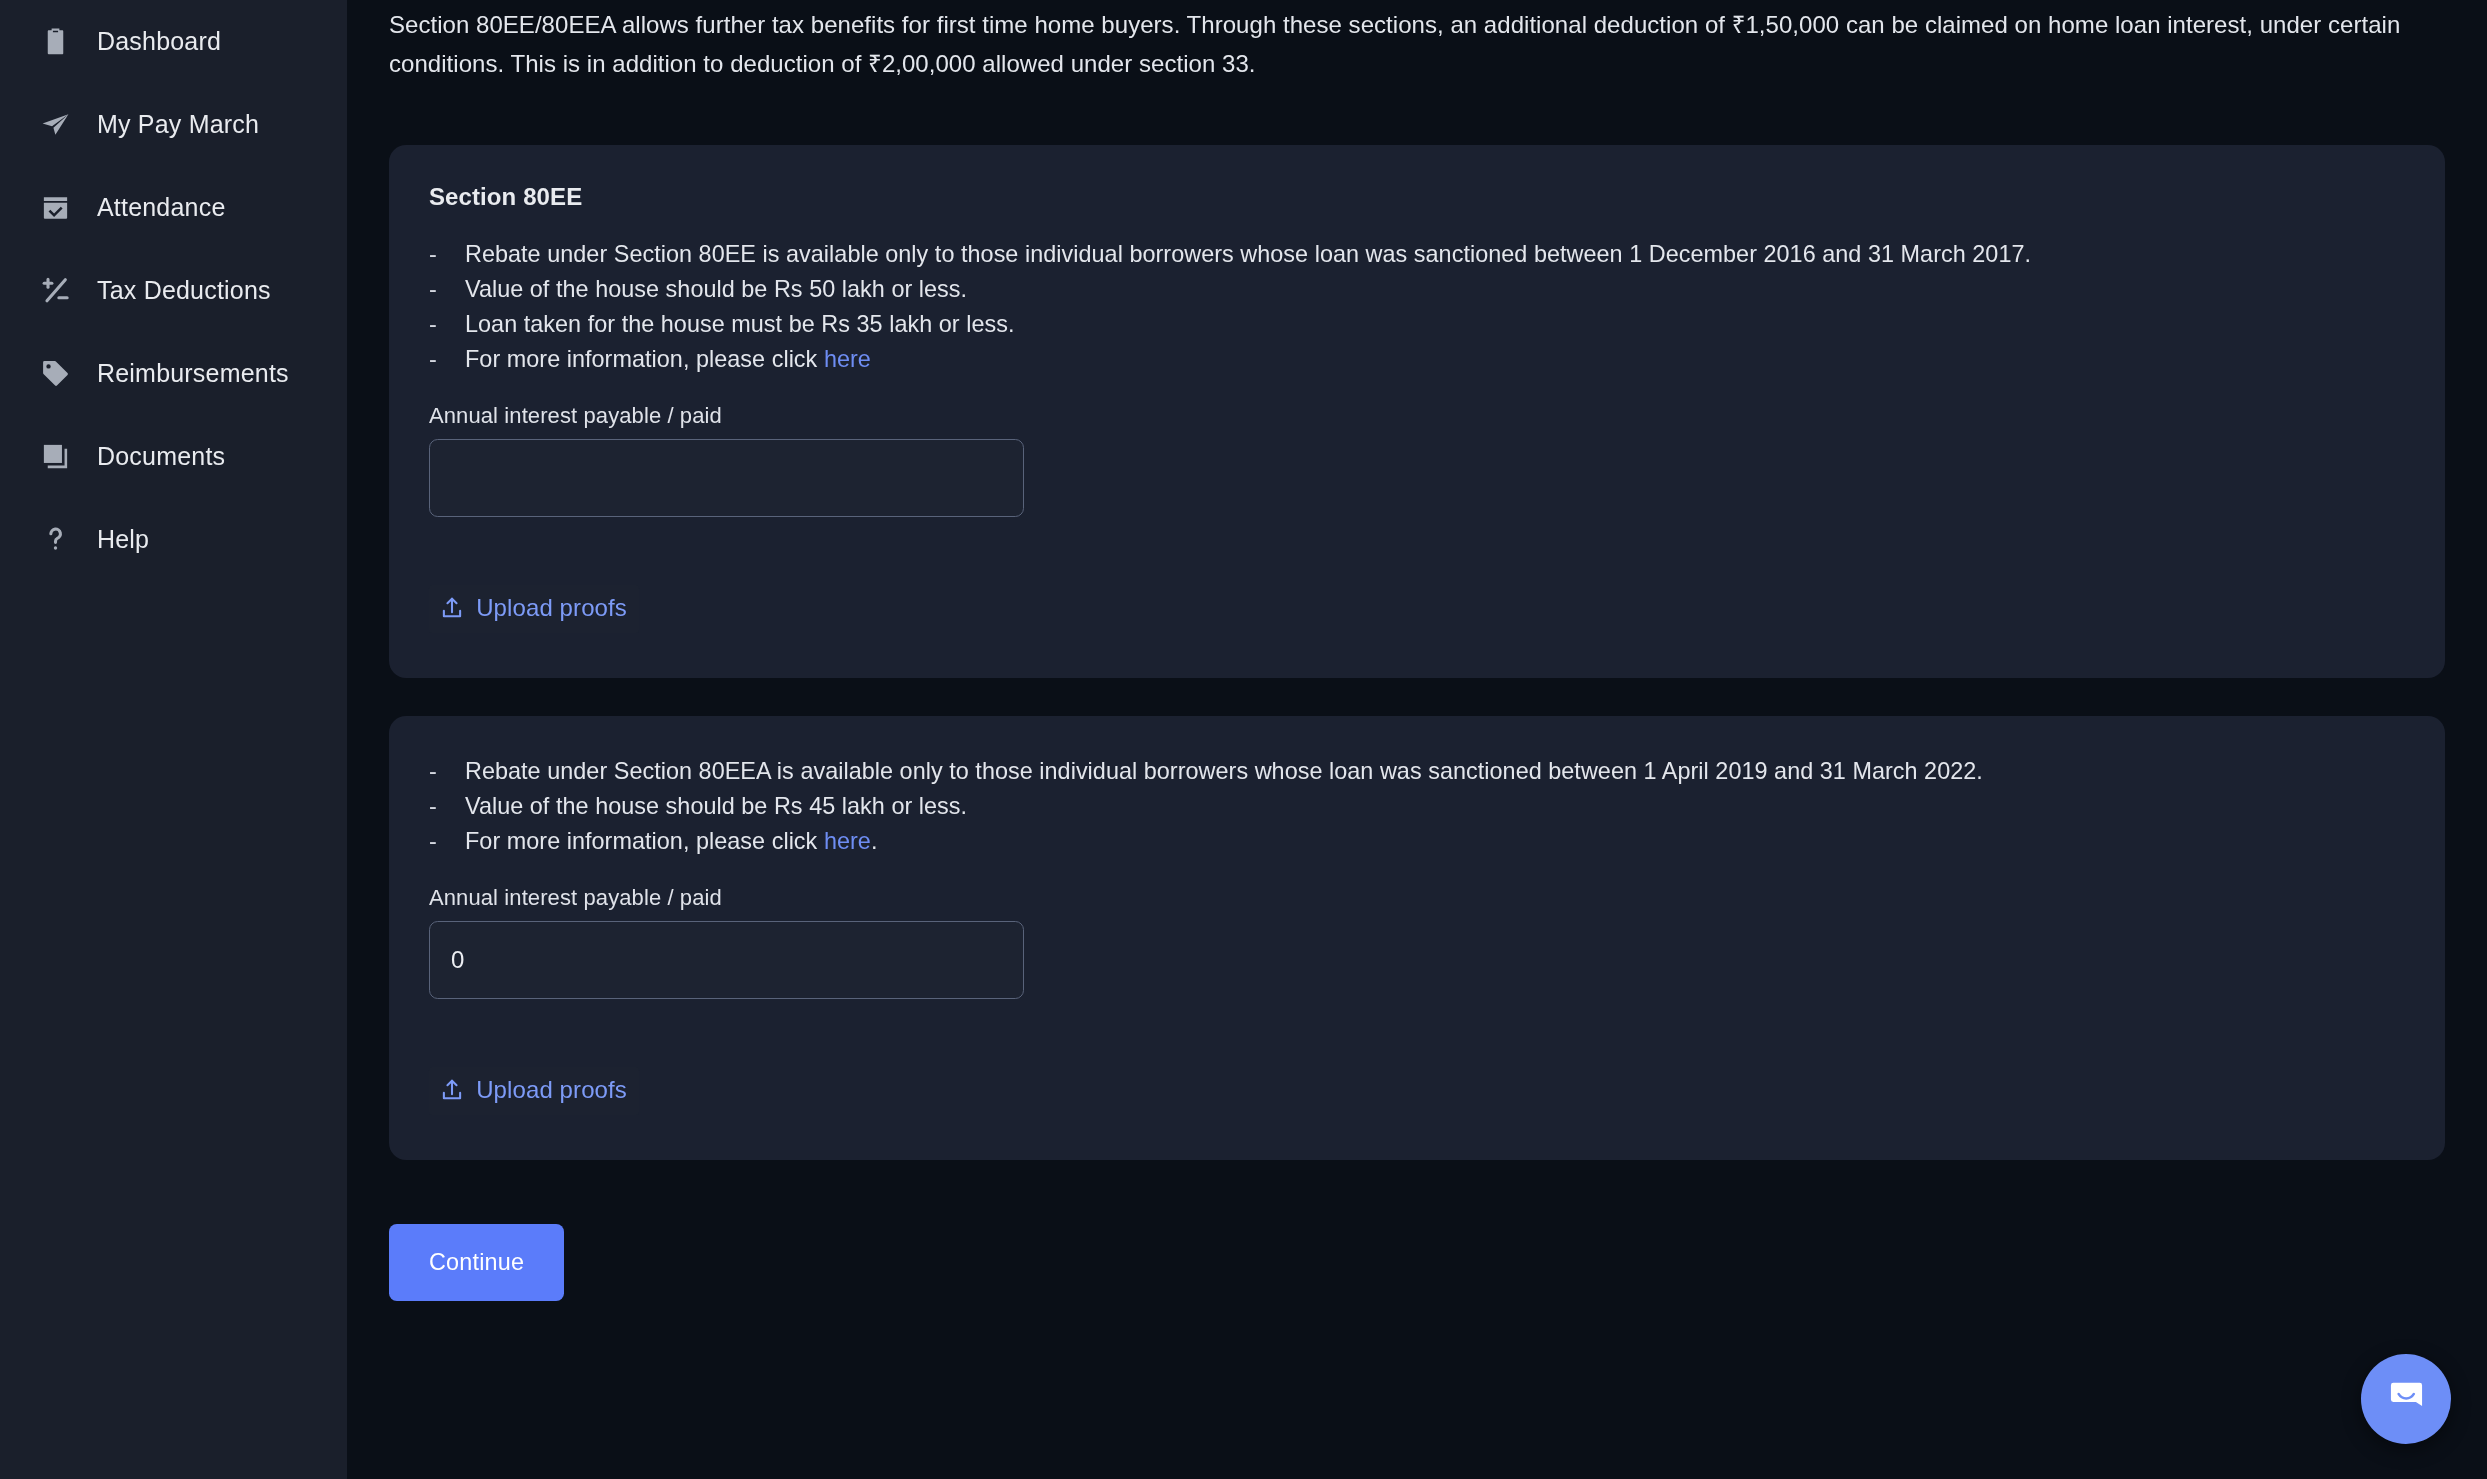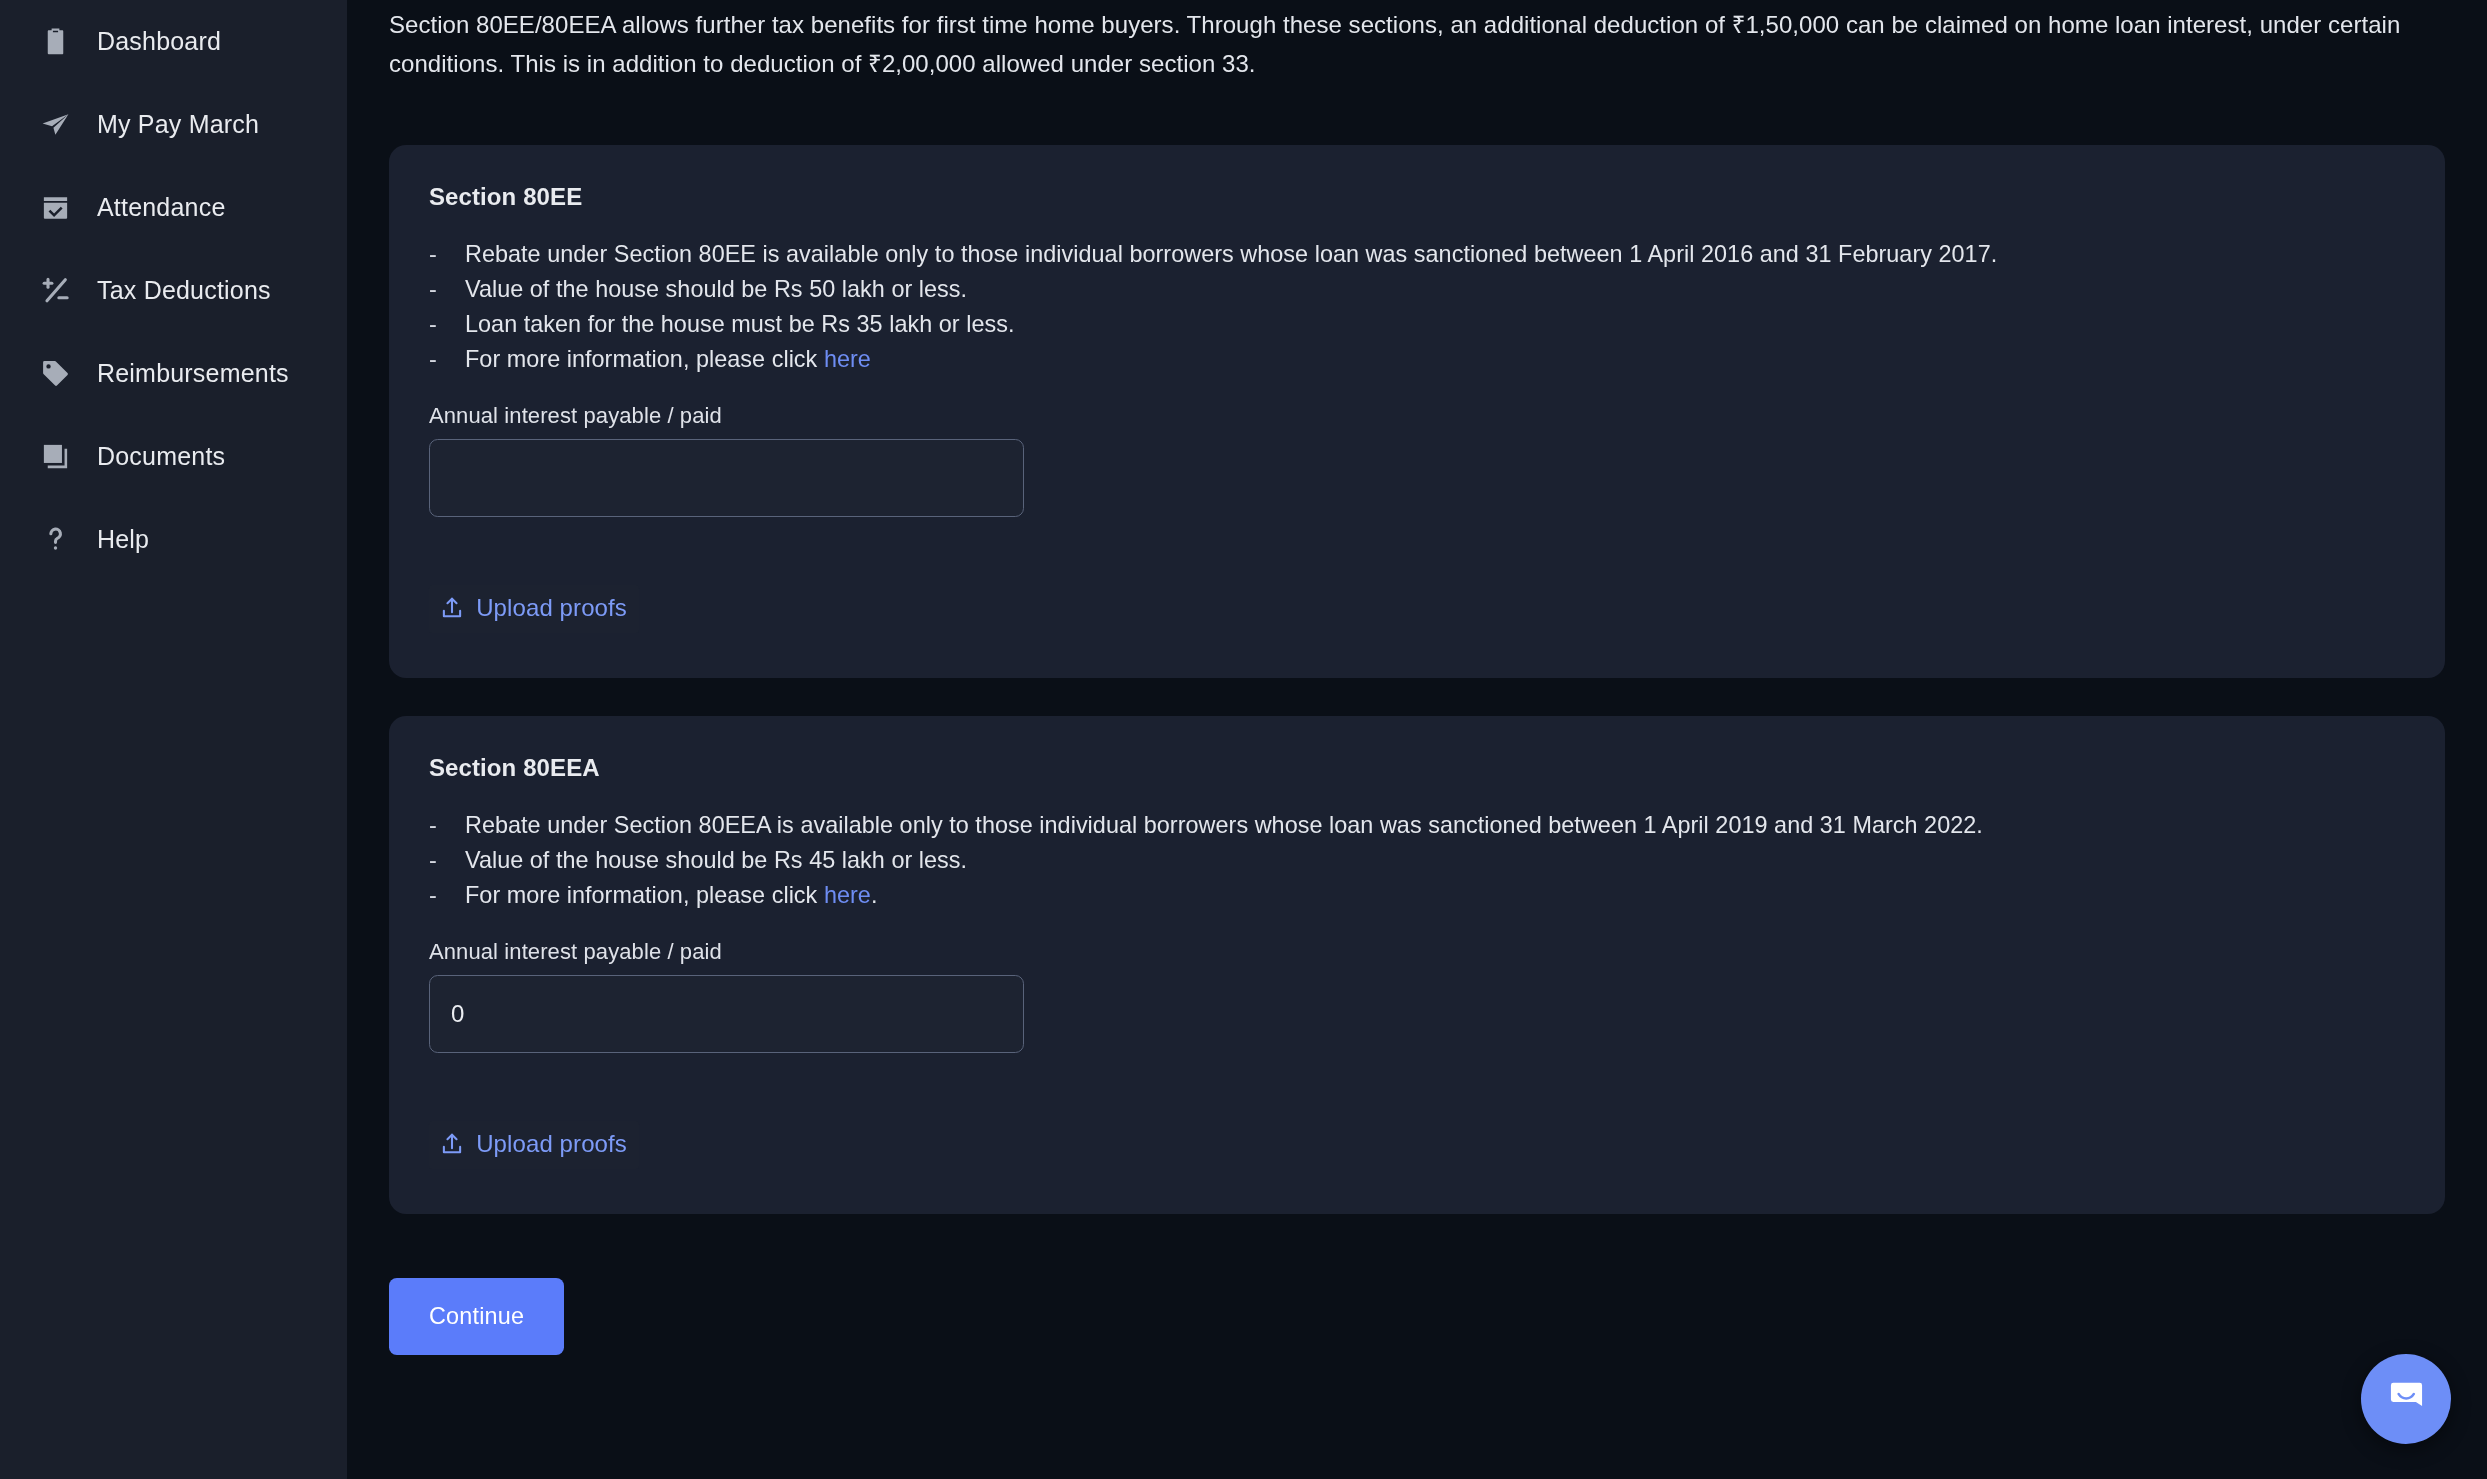--- a/index.html
+++ b/index.html
@@ -287,21 +287,21 @@
   <main class="main">
 
     <p class="intro">Section 80EE/80EEA allows further tax benefits for first time home buyers. Through these sections, an additional deduction of ₹1,50,000 can be claimed on home loan interest, under certain conditions. This is in addition to deduction of ₹2,00,000 allowed under section 33.</p>
 
     <section class="card card--first">
       <h2 class="card-title">Section 80EE</h2>
 
       <ul class="bullets">
         <li class="bullet">
           <span class="dash">-</span>
-          <span class="btext">Rebate under Section 80EE is available only to those individual borrowers whose loan was sanctioned between 1 April 2016 and 31 February 2017.</span>
+          <span class="btext">Rebate under Section 80EE is available only to those individual borrowers whose loan was sanctioned between 1 December 2016 and 31 March 2017.</span>
         </li>
         <li class="bullet">
           <span class="dash">-</span>
           <span class="btext">Value of the house should be Rs 50 lakh or less.</span>
         </li>
         <li class="bullet">
           <span class="dash">-</span>
           <span class="btext">Loan taken for the house must be Rs 35 lakh or less.</span>
         </li>
         <li class="bullet">
@@ -319,21 +319,20 @@
             <path d="M12 16V3.5"></path>
             <path d="M7.8 7.6 12 3.4l4.2 4.2"></path>
             <path d="M4.5 14.5v5.2h15v-5.2"></path>
           </svg>
         </span>
         <span class="upload-label">Upload proofs</span>
       </div>
     </section>
 
     <section class="card card--second">
-      <h2 class="card-title">Section 80EEA</h2>
 
       <ul class="bullets">
         <li class="bullet">
           <span class="dash">-</span>
           <span class="btext">Rebate under Section 80EEA is available only to those individual borrowers whose loan was sanctioned between 1 April 2019 and 31 March 2022.</span>
         </li>
         <li class="bullet">
           <span class="dash">-</span>
           <span class="btext">Value of the house should be Rs 45 lakh or less.</span>
         </li>

